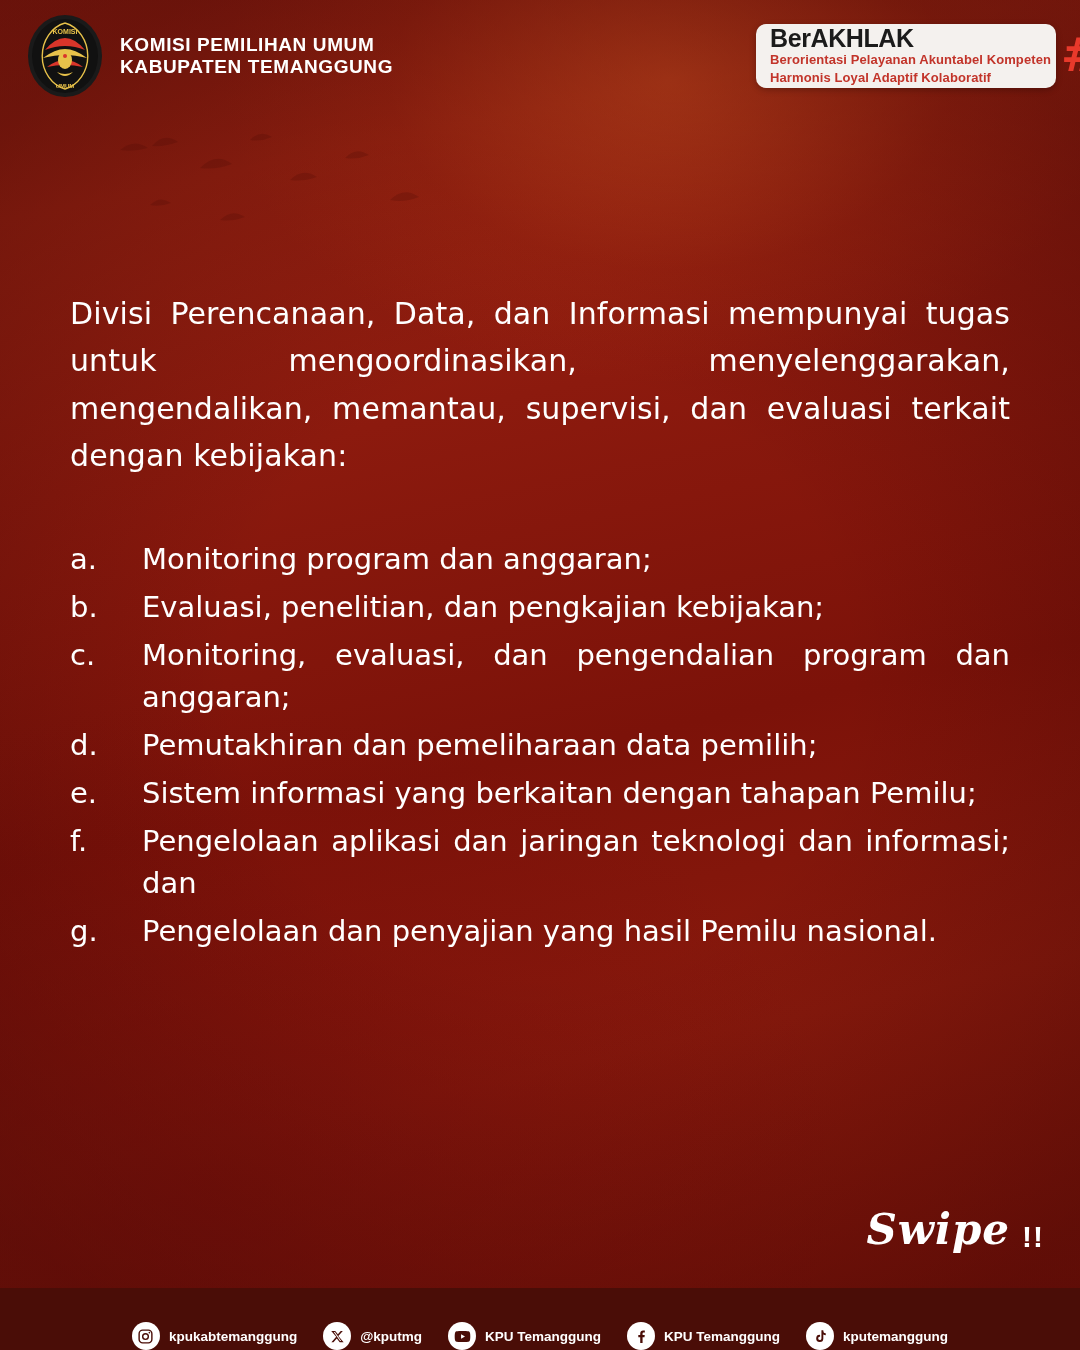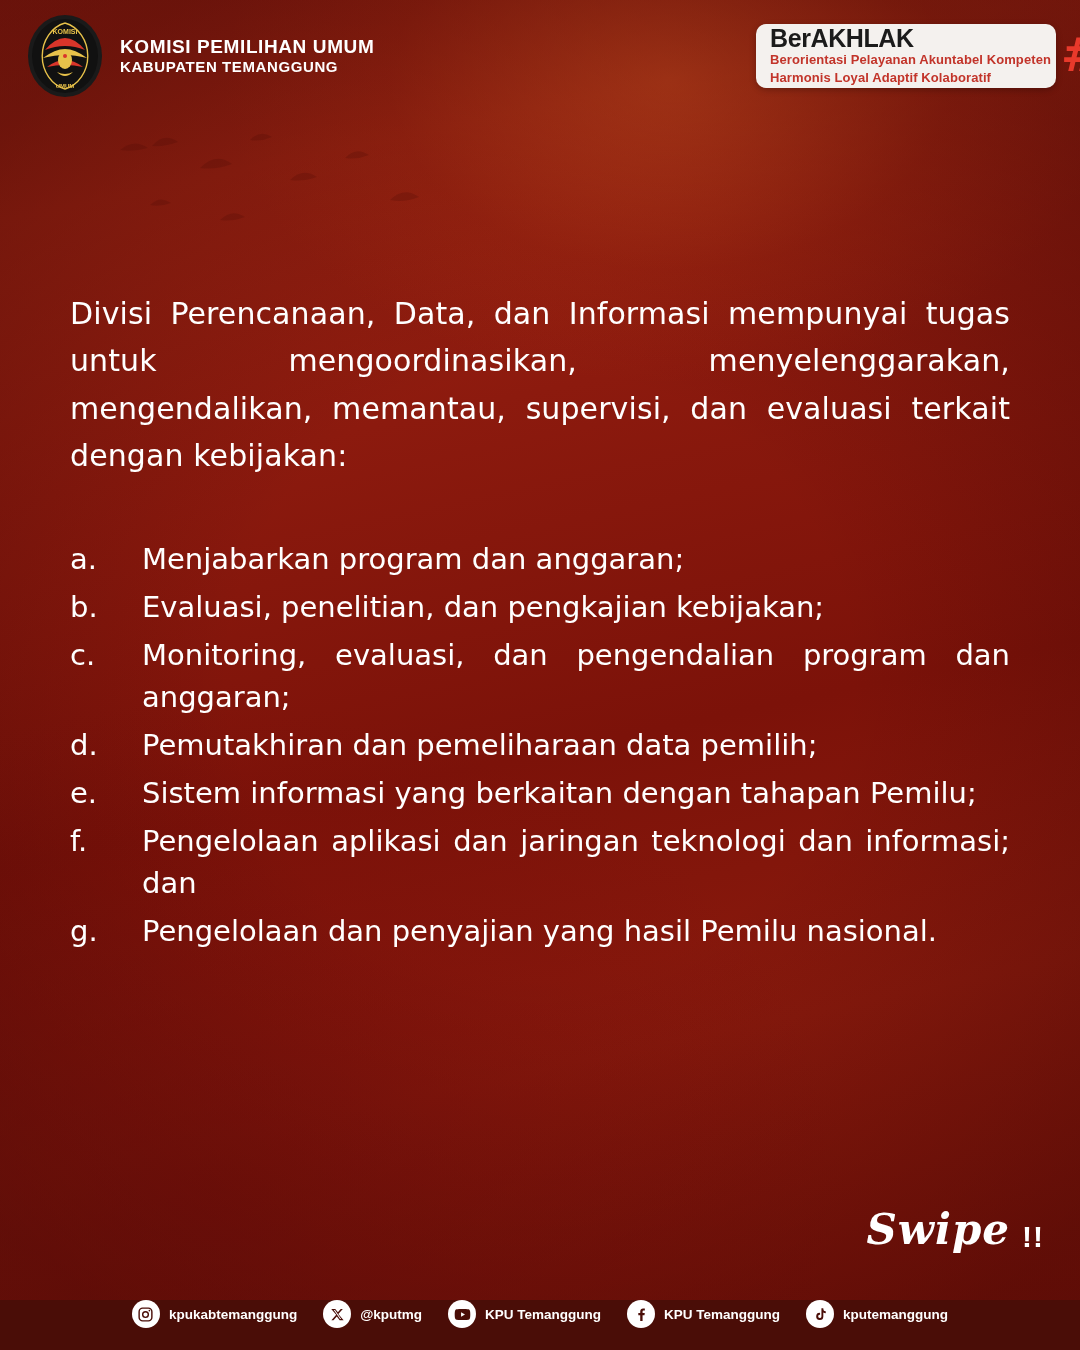--- a/index.html
+++ b/index.html
@@ -35,21 +35,21 @@
     padding: 0 24px 0 26px;
   }
   .brand { display: flex; align-items: center; gap: 16px; }
   .logo-wrap { width: 78px; height: 84px; position: relative; }
   .brand-text { line-height: 1.18; }
   .brand-text .l1 {
     color: #ffffff; font-size: 19px; font-weight: bold; letter-spacing: 0.6px;
     font-family: "Liberation Sans", sans-serif;
   }
   .brand-text .l2 {
-    color: #ffffff; font-size: 15px; font-weight: bold; letter-spacing: 0.6px;
+    color: #ffffff; font-size: 19px; font-weight: bold; letter-spacing: 0.6px;
     font-family: "Liberation Sans", sans-serif;
   }
 
   .berakhlak {
     width: 300px; height: 64px; border-radius: 10px;
     background: #f4f1ee;
     display: flex; align-items: center; padding: 6px 10px 6px 14px; gap: 8px;
     box-shadow: 0 2px 6px rgba(0,0,0,0.25);
   }
   .ber-left { flex: 0 0 auto; }
@@ -107,23 +107,23 @@
     font-style: italic;
     font-size: 42px;
     font-weight: bold;
     letter-spacing: 1px;
     display: flex; align-items: flex-end; gap: 12px;
   }
   .swipe .bang { font-family: "Liberation Sans", sans-serif; font-style: normal; font-size: 30px; font-weight: bold; }
 
   
   .footer {
-    position: absolute; left: 0; right: 0; bottom: 0; height: 50px;
+    position: absolute; left: 0; right: 0; bottom: 0; height: 62px;
     background: #4a0d07;
-    display: flex; align-items: flex-start; justify-content: center; gap: 26px;
+    display: flex; align-items: flex-end; justify-content: center; gap: 26px;
     padding: 0 14px;
   }
   .soc { display: flex; align-items: center; gap: 9px; }
   .soc-label {
     color: #ffffff; font-family: "Liberation Sans", sans-serif;
     font-size: 13.5px; font-weight: bold; white-space: nowrap;
   }
   .soc-ic {
     width: 28px; height: 28px; border-radius: 50%;
     background: #ffffff; color: #4a0d07;
@@ -197,21 +197,21 @@
       </div>
     </div>
   </div>
 
   <div class="content">
     <div class="intro">Divisi Perencanaan, Data, dan Informasi mempunyai tugas untuk mengoordinasikan, menyelenggarakan, mengendalikan, memantau, supervisi, dan evaluasi terkait dengan kebijakan:</div>
 
     <div class="list">
       <div class="list-item">
         <div class="list-marker">a.</div>
-        <div class="list-text nojust">Menjabarkan program dan anggaran;</div>
+        <div class="list-text nojust">Monitoring program dan anggaran;</div>
       </div>
       <div class="list-item">
         <div class="list-marker">b.</div>
         <div class="list-text nojust">Evaluasi, penelitian, dan pengkajian kebijakan;</div>
       </div>
       <div class="list-item">
         <div class="list-marker">c.</div>
         <div class="list-text">Monitoring, evaluasi, dan pengendalian program dan anggaran;</div>
       </div>
       <div class="list-item">

